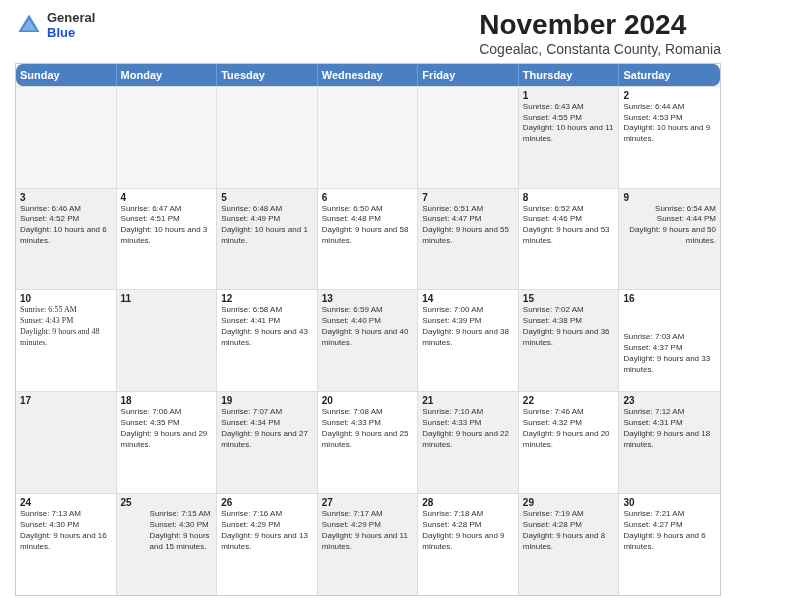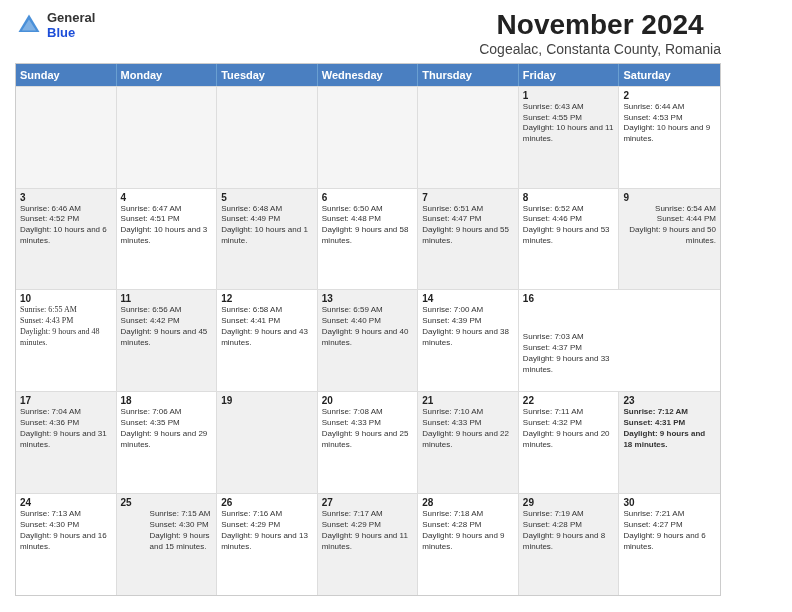--- a/index.html
+++ b/index.html
@@ -34,21 +34,21 @@
       font-size: 13px;
       font-weight: bold;
     }
     .logo-text span:first-child { color: #333; }
     .logo-text span:last-child { color: #4a90d9; }
     .logo-icon {
       width: 28px;
       height: 28px;
     }
     .title-block {
-      text-align: center;
+      text-align: left;
     }
     .title-block h1 {
       font-size: 28px;
       font-weight: bold;
       color: #222;
       line-height: 1.1;
     }
     .title-block h2 {
       font-size: 14px;
       font-weight: normal;
@@ -57,20 +57,21 @@
     .calendar {
       flex: 1;
       display: flex;
       flex-direction: column;
       border: 1px solid #ccc;
     }
     .cal-header {
       display: grid;
       grid-template-columns: repeat(7, 1fr);
       background: #4a7fc1;
+      border-radius: 7px;
     }
     .cal-header-cell {
       color: #fff;
       font-size: 11px;
       font-weight: bold;
       padding: 5px 4px;
       text-align: left;
       border-right: 1px solid #6a9fd1;
     }
     .cal-header-cell:last-child { border-right: none; }
@@ -129,22 +130,22 @@
       <h2>Cogealac, Constanta County, Romania</h2>
     </div>
   </div>
 
   <div class="calendar">
     <div class="cal-header" id="cal-header">
         <div class="cal-header-cell">Sunday</div>
         <div class="cal-header-cell">Monday</div>
         <div class="cal-header-cell">Tuesday</div>
         <div class="cal-header-cell">Wednesday</div>
+        <div class="cal-header-cell">Friday</div>
         <div class="cal-header-cell">Thursday</div>
-        <div class="cal-header-cell">Friday</div>
         <div class="cal-header-cell">Saturday</div>
       </div>
     <div class="cal-body" id="cal-body">
         <div class="cal-row">
           <div class="cal-cell empty"></div>
           <div class="cal-cell empty"></div>
           <div class="cal-cell empty"></div>
           <div class="cal-cell empty"></div>
           <div class="cal-cell empty"></div>
           <div class="cal-cell shaded">
@@ -206,86 +207,89 @@
         </div>
         <div class="cal-row">
           <div class="cal-cell">
             <span class="day-num">10</span>
             <div class="cell-text" style="white-space: pre-line; font-family: Liberation Serif, serif;">Sunrise: 6:55 AM
 Sunset: 4:43 PM
 Daylight: 9 hours and 48 minutes.</div>
           </div>
           <div class="cal-cell shaded">
             <span class="day-num">11</span>
-            <div class="cell-text" style="white-space: pre-line;">Sunrise: 6:56 AM
-Sunset: 4:42 PM
-Daylight: 9 hours and 45 minutes.</div>
           </div>
           <div class="cal-cell">
             <span class="day-num">12</span>
             <div class="cell-text" style="white-space: pre-line;">Sunrise: 6:58 AM
 Sunset: 4:41 PM
 Daylight: 9 hours and 43 minutes.</div>
           </div>
           <div class="cal-cell shaded">
             <span class="day-num">13</span>
             <div class="cell-text" style="white-space: pre-line;">Sunrise: 6:59 AM
 Sunset: 4:40 PM
 Daylight: 9 hours and 40 minutes.</div>
           </div>
           <div class="cal-cell">
             <span class="day-num">14</span>
             <div class="cell-text" style="white-space: pre-line;">Sunrise: 7:00 AM
 Sunset: 4:39 PM
 Daylight: 9 hours and 38 minutes.</div>
           </div>
+          <div class="cal-cell shaded">
+            <span class="day-num">15</span>
+            <div class="cell-text" style="white-space: pre-line;">Sunrise: 7:02 AM
+Sunset: 4:38 PM
+Daylight: 9 hours and 36 minutes.</div>
+          </div>
           <div class="cal-cell">
             <span class="day-num">16</span>
             <div class="cell-text" style="white-space: pre-line; margin-top: 28px;">Sunrise: 7:03 AM
 Sunset: 4:37 PM
 Daylight: 9 hours and 33 minutes.</div>
           </div>
         </div>
         <div class="cal-row">
           <div class="cal-cell shaded">
             <span class="day-num">17</span>
-            <div class="cell-text" style="white-space: pre-line;">Sunrise: 7:04 AM
-Sunset: 4:36 PM
-Daylight: 9 hours and 31 minutes.</div>
           </div>
           <div class="cal-cell">
             <span class="day-num">18</span>
             <div class="cell-text" style="white-space: pre-line;">Sunrise: 7:06 AM
 Sunset: 4:35 PM
 Daylight: 9 hours and 29 minutes.</div>
           </div>
           <div class="cal-cell shaded">
             <span class="day-num">19</span>
+            <div class="cell-text" style="white-space: pre-line;">Sunrise: 7:07 AM
+Sunset: 4:34 PM
+Daylight: 9 hours and 27 minutes.</div>
           </div>
           <div class="cal-cell">
             <span class="day-num">20</span>
             <div class="cell-text" style="white-space: pre-line;">Sunrise: 7:08 AM
 Sunset: 4:33 PM
 Daylight: 9 hours and 25 minutes.</div>
           </div>
           <div class="cal-cell shaded">
             <span class="day-num">21</span>
             <div class="cell-text" style="white-space: pre-line;">Sunrise: 7:10 AM
 Sunset: 4:33 PM
 Daylight: 9 hours and 22 minutes.</div>
           </div>
           <div class="cal-cell">
             <span class="day-num">22</span>
-            <div class="cell-text" style="white-space: pre-line;">Sunrise: 7:11 AM
+            <div class="cell-text" style="white-space: pre-line;">Sunrise: 7:46 AM
 Sunset: 4:32 PM
 Daylight: 9 hours and 20 minutes.</div>
           </div>
           <div class="cal-cell shaded">
             <span class="day-num">23</span>
-            <div class="cell-text" style="white-space: pre-line; font-weight: bold;">Sunrise: 7:12 AM
+            <div class="cell-text" style="white-space: pre-line;">Sunrise: 7:12 AM
 Sunset: 4:31 PM
 Daylight: 9 hours and 18 minutes.</div>
           </div>
         </div>
         <div class="cal-row">
           <div class="cal-cell">
             <span class="day-num">24</span>
             <div class="cell-text" style="white-space: pre-line;">Sunrise: 7:13 AM
 Sunset: 4:30 PM
 Daylight: 9 hours and 16 minutes.</div>

